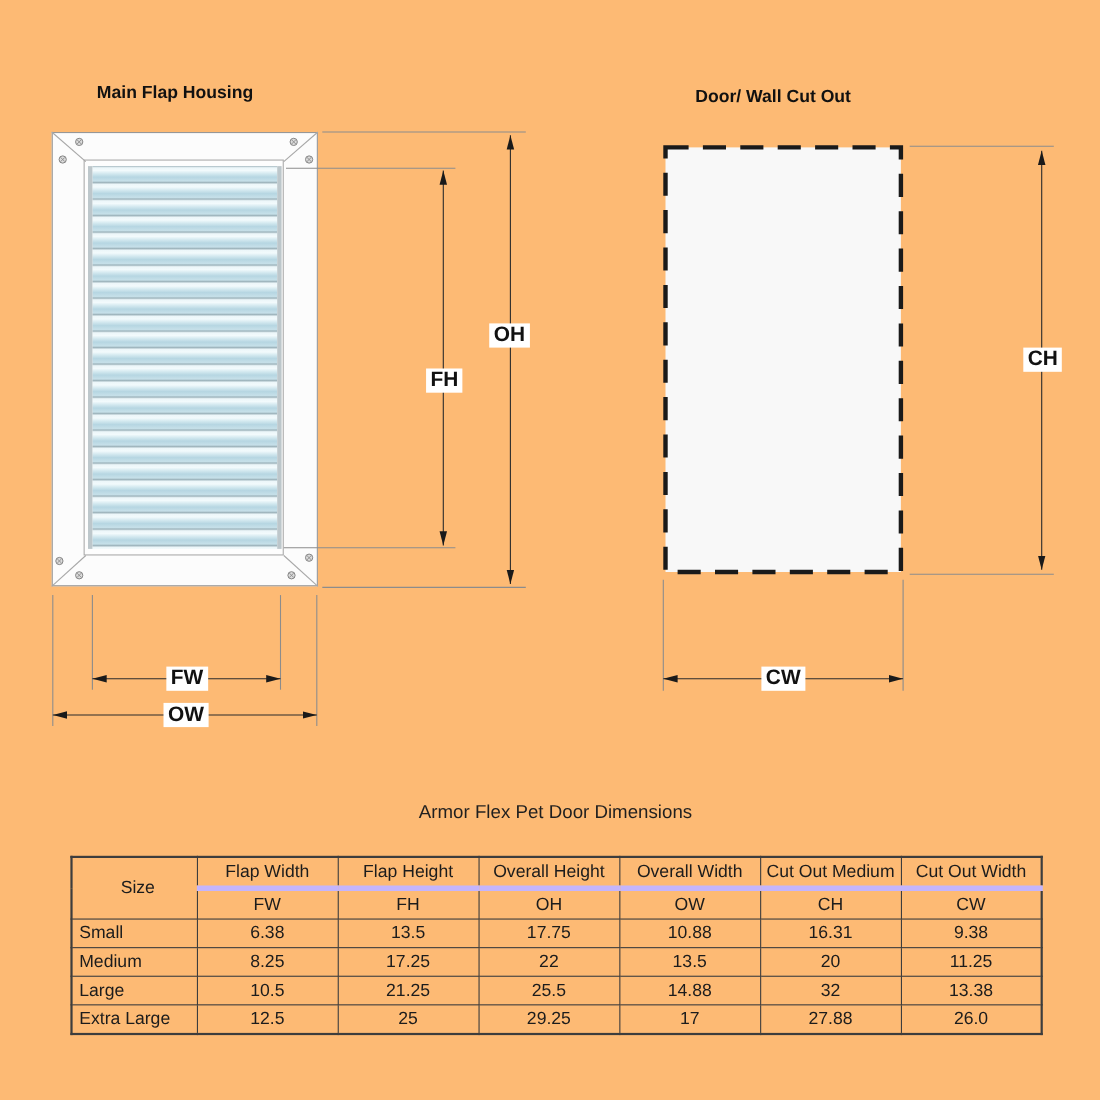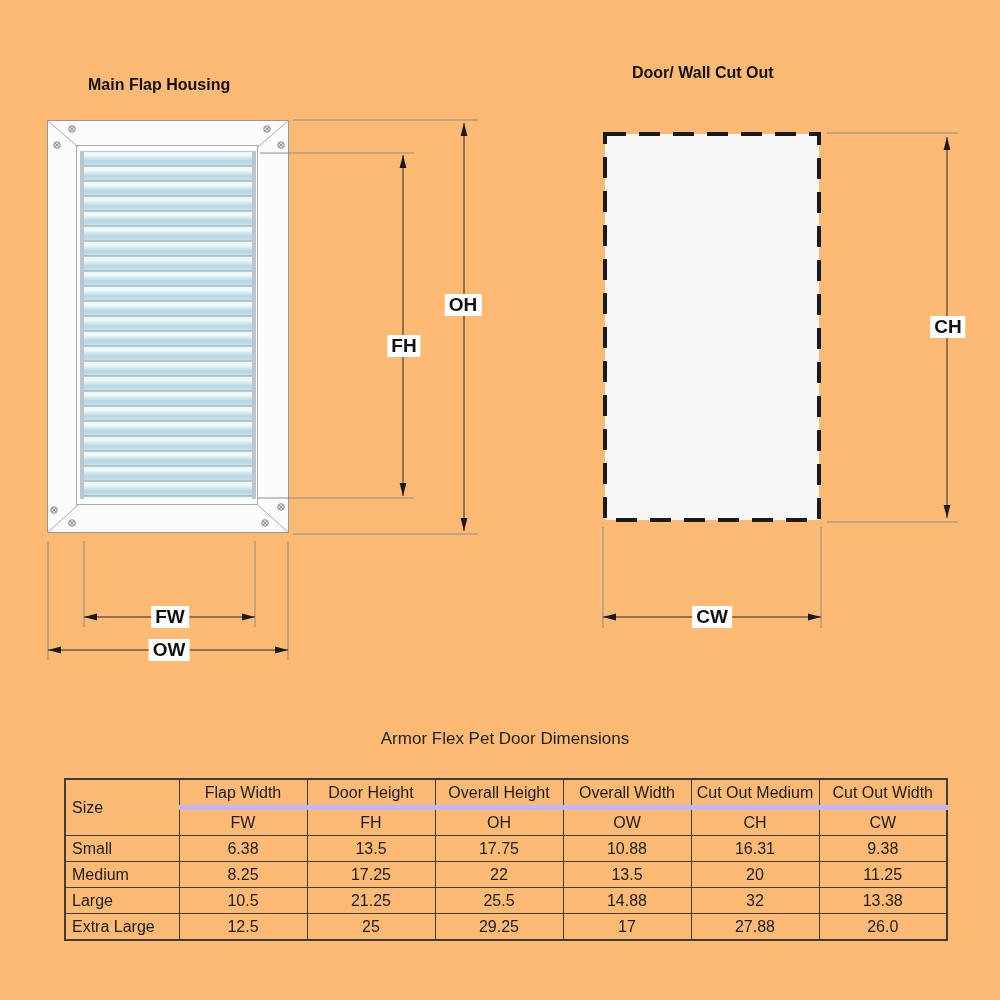--- a/index.html
+++ b/index.html
@@ -2,21 +2,21 @@
 <html><head>
 <meta charset="utf-8">
 <style>
   html,body{margin:0;padding:0;background:#fff;}
   .canvas{position:relative;width:1000px;height:1000px;background:#fdba74;
           font-family:"Liberation Sans", sans-serif;color:#111;overflow:hidden;}
 
   
   .fig-title{position:absolute;font-weight:bold;font-size:16px;white-space:nowrap;}
   .fig-title.left-t{left:88px;top:76px;}
-  .fig-title.right-t{left:632px;top:64px;}
+  .fig-title.right-t{left:632px;top:80px;}
 
   
   .frame-outer{position:absolute;left:47px;top:120px;width:242px;height:413px;
                border:1px solid #979797;background:#fcfcfc;box-sizing:border-box;}
   .frame-lip{position:absolute;left:28px;top:24px;width:182px;height:360px;
              border:1px solid #ababab;background:#fdfdfd;box-sizing:border-box;}
   .flap{position:absolute;left:32px;top:30px;width:176px;height:348px;box-sizing:border-box;
         border-left:4px solid #bdc7cb;border-right:4px solid #bdc7cb;
         background:repeating-linear-gradient(180deg,
           #9eb4bc 0px,#ecf6f9 1.5px,#f2fafc 4px,#d2e8ef 7px,
@@ -32,21 +32,21 @@
   
   .table-title{position:absolute;left:0;top:729px;width:1010px;text-align:center;
                font-size:17px;color:#1f1f1f;}
   table.dims{position:absolute;left:64px;top:778px;border-collapse:collapse;
              table-layout:fixed;width:882px;font-size:16px;color:#1c1c1c;z-index:2;}
   table.dims{border:2px solid #3d3d3d;}
   table.dims th, table.dims td{border:1.5px solid #3d3d3d;font-weight:normal;
              height:25px;padding:0;text-align:center;overflow:hidden;white-space:nowrap;}
   table.dims th.colname{border-bottom:5px solid #c4b5fd;}
   table.dims th.colabbr{border-top:1px solid #777;}
-  table.dims .size-head{text-align:left;padding-left:6px;}
+  table.dims .size-head{text-align:center;padding-left:6px;}
   table.dims td.size-cell{text-align:left;padding-left:6px;}
 </style>
 </head>
 <body>
 
 <div class="canvas">
 
   <div class="fig-title left-t">Main Flap Housing</div>
   <div class="fig-title right-t">Door/ Wall Cut Out</div>
 
@@ -146,21 +146,21 @@
         <col style="width:128px">
       <col style="width:128px">
         <col style="width:128px">
         <col style="width:128px">
         <col style="width:128px">
     </colgroup>
     <thead>
       <tr>
         <th rowspan="2" class="size-head">Size</th>
         <th class="colname">Flap Width</th>
-        <th class="colname">Door Height</th>
+        <th class="colname">Flap Height</th>
         <th class="colname">Overall Height</th>
         <th class="colname">Overall Width</th>
         <th class="colname">Cut Out Medium</th>
         <th class="colname">Cut Out Width</th>
       </tr>
       <tr>
         <th class="colabbr">FW</th>
         <th class="colabbr">FH</th>
         <th class="colabbr">OH</th>
         <th class="colabbr">OW</th>

